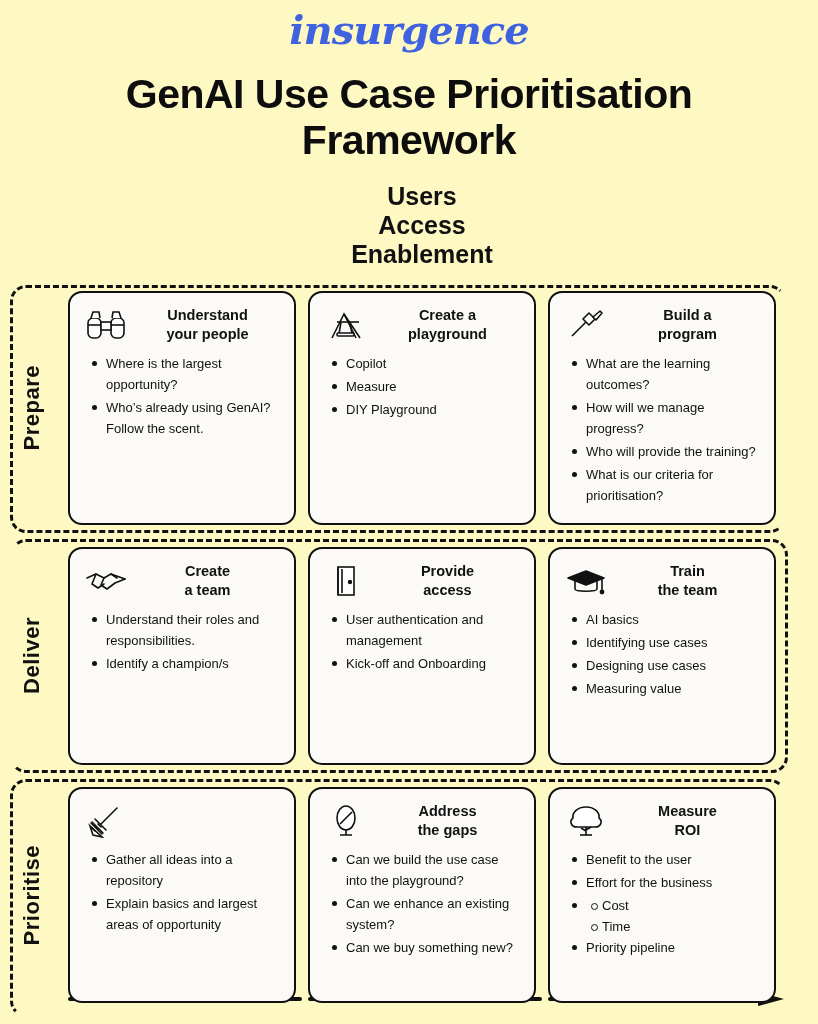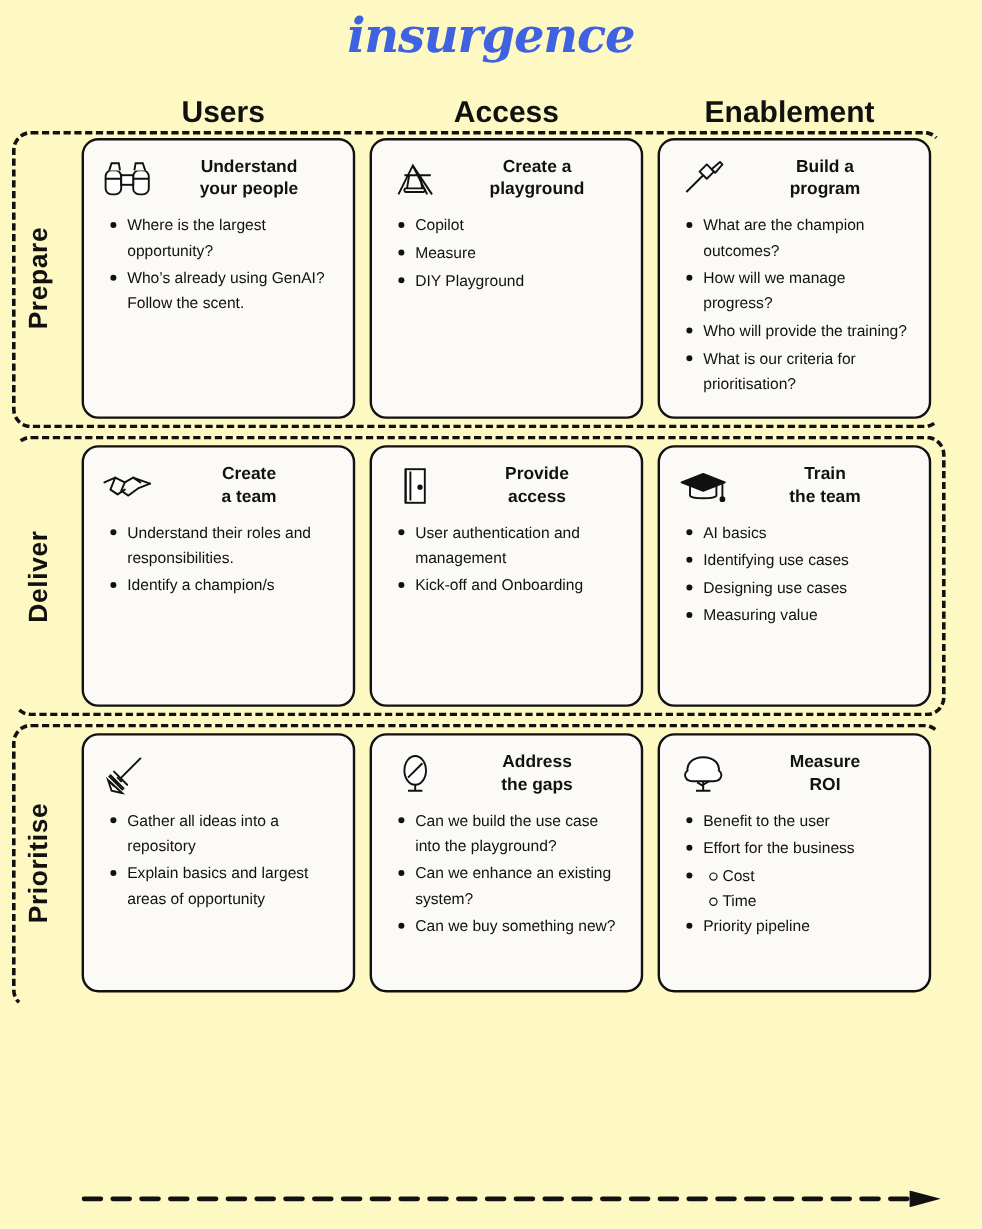--- a/index.html
+++ b/index.html
@@ -41,23 +41,24 @@
     font-weight: 700;
     line-height: 1.12;
     letter-spacing: -0.5px;
     margin: 10px 46px 0 46px;
     color: #0d0d0d;
   }
 
   
   .col-heads {
     display: flex;
-    margin: 18px 0 6px 0;
+    margin: 18px 0 22px 0;
     padding-left: 68px;
     padding-right: 42px;
+    flex-direction: column;
   }
   .col-head {
     flex: 1;
     text-align: center;
     font-size: 25px;
     font-weight: 700;
     color: #111;
   }
 
   
@@ -184,20 +185,21 @@
 </head>
 <body>
 
 <div class="page">
 
   <div class="logo">
     <span class="logo-text">insurgence</span>
     
   </div>
 
+  <div class="title">GenAI Use Case Prioritisation Framework</div>
 
   <div class="col-heads">
     <div class="col-head">Users</div>
     <div class="col-head">Access</div>
     <div class="col-head">Enablement</div>
   </div>
 
   <div class="rows">
 
     <div class="row" style="height:234px;">
@@ -269,21 +271,21 @@
                 <path d="M27 9 L34 3 L36 5 L30 12 Z" fill="#fff"></path>
               </g>
             </svg>
           </div>
           <div class="card-title">
             <span>Build a</span><br>
             <span>program</span>
           </div>
         </div>
         <ul class="bullets">
-          <li>What are the champion outcomes?</li>
+          <li>What are the learning outcomes?</li>
           <li>How will we manage progress?</li>
           <li>Who will provide the training?</li>
           <li>What is our criteria for prioritisation?</li>
         </ul>
       </div>
     </div>
 
     <div class="row" style="height:218px; margin-top:22px;">
       <div class="band" style="left:-58px; top:-8px; right:-12px; bottom:-8px; border-left-color:transparent;"></div>
 

